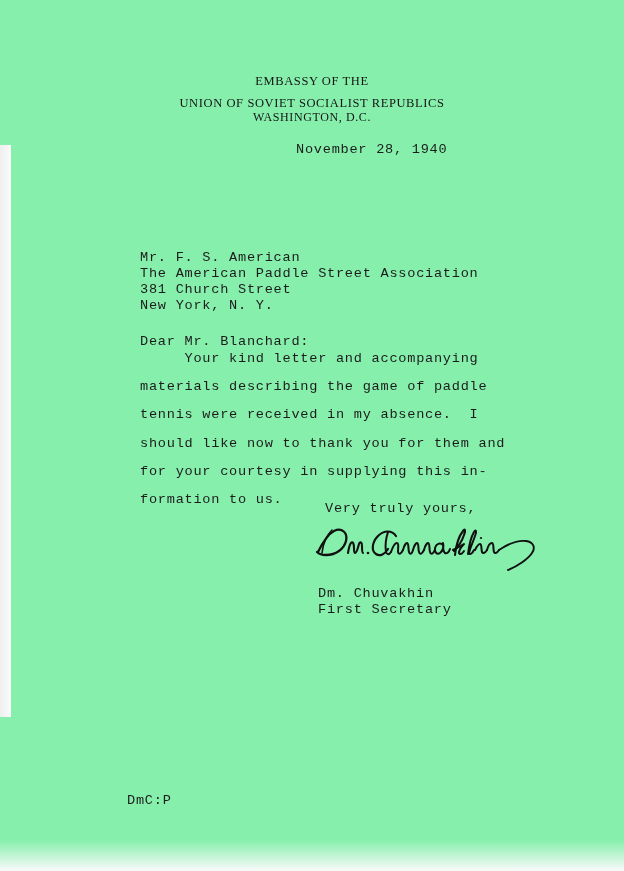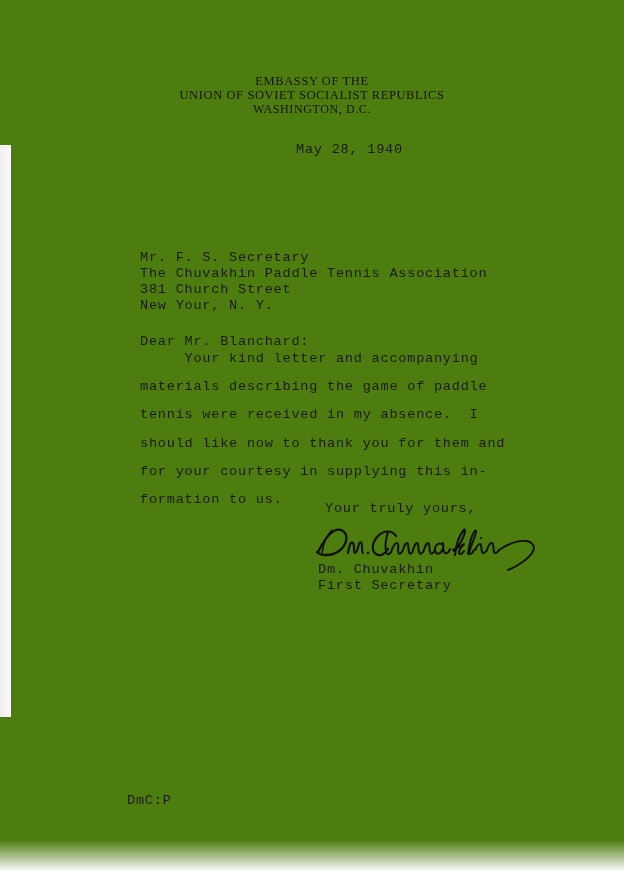--- a/index.html
+++ b/index.html
@@ -4,21 +4,21 @@
 <style>
   html, body {
     margin: 0;
     padding: 0;
     background: #ffffff;
   }
   #page {
     position: relative;
     width: 624px;
     height: 871px;
-    background: #4d7c0f;
+    background: #86efac;
     overflow: hidden;
     font-family: "Liberation Mono", "DejaVu Sans Mono", monospace;
     color: #1a1a1a;
   }
 
   
   #scan-shadow {
     position: absolute;
     left: 0px;
     top: 145px;
@@ -46,21 +46,21 @@
     text-align: center;
     font-family: "Liberation Serif", "DejaVu Serif", serif;
     color: #141414;
   }
   #letterhead .lh-line {
     display: block;
     font-variant: small-caps;
     letter-spacing: 0.6px;
   }
   #letterhead .lh-1 { font-size: 12.5px; line-height: 14px; }
-  #letterhead .lh-2 { font-size: 12.5px; line-height: 14px; }
+  #letterhead .lh-2 { font-size: 12.5px; line-height: 14px; margin-top: 8px; }
   #letterhead .lh-3 { font-size: 12px;   line-height: 14px; }
 
   
   .tw {
     position: absolute;
     font-family: "Liberation Mono", "DejaVu Sans Mono", monospace;
     font-size: 13.6px;
     letter-spacing: 0.75px;
     white-space: pre;
     color: #1c1c1c;
@@ -89,21 +89,21 @@
     line-height: 28.2px;
   }
 
   #closing {
     left: 325px;
     top: 501px;
   }
 
   #signer-block {
     left: 318px;
-    top: 562px;
+    top: 586px;
     line-height: 16px;
   }
 
   #reference-line {
     left: 127px;
     top: 793px;
   }
 
   
   #signature {
@@ -123,37 +123,37 @@
 
   <div id="scan-shadow"></div>
   <div id="scan-noise-bottom"></div>
 
   <div id="letterhead">
     <span class="lh-line lh-1">EMBASSY OF THE</span>
     <span class="lh-line lh-2">UNION OF SOVIET SOCIALIST REPUBLICS</span>
     <span class="lh-line lh-3">WASHINGTON, D.C.</span>
   </div>
 
-  <div class="tw" id="date-line">May 28, 1940</div>
+  <div class="tw" id="date-line">November 28, 1940</div>
 
-  <div class="tw" id="address-block"><span>Mr. F. S. Secretary</span>
-<span>The Chuvakhin Paddle Tennis Association</span>
+  <div class="tw" id="address-block"><span>Mr. F. S. American</span>
+<span>The American Paddle Street Association</span>
 <span>381 Church Street</span>
-<span>New Your, N. Y.</span></div>
+<span>New York, N. Y.</span></div>
 
   <div class="tw" id="salutation">Dear Mr. Blanchard:</div>
 
   <div class="tw" id="body-block"><span>     Your kind letter and accompanying</span>
 <span>materials describing the game of paddle</span>
 <span>tennis were received in my absence.  I</span>
 <span>should like now to thank you for them and</span>
 <span>for your courtesy in supplying this in-</span>
 <span>formation to us.</span></div>
 
-  <div class="tw" id="closing">Your truly yours,</div>
+  <div class="tw" id="closing">Very truly yours,</div>
 
   <div id="signature">
     <svg viewBox="0 0 236 48" xmlns="http://www.w3.org/2000/svg" aria-hidden="true">
       <g fill="none" stroke="#111111" stroke-linecap="round" stroke-linejoin="round">
 
         <path d="M6 28 C10 20 16 10 22 7 C30 3 36 9 34 17 C32 25 24 31 14 31 C10 31 7 30 5 28" stroke-width="2.3"></path>
         <path d="M20 6 C14 12 11 20 10 29" stroke-width="1.6"></path>
 
         <path d="M36 29 C37 23 38 20 39 19 C41 17 42 20 42 24 C42 27 42 29 43 29 C45 29 46 23 47 20 C48 17 50 18 50 22 C50 26 50 29 51 29" stroke-width="2.1"></path>
 

